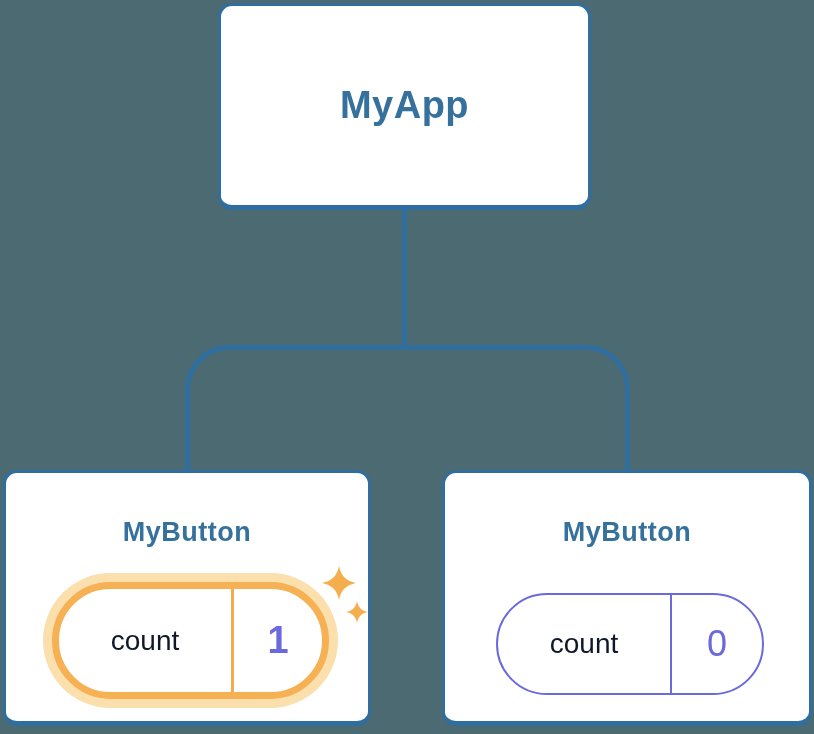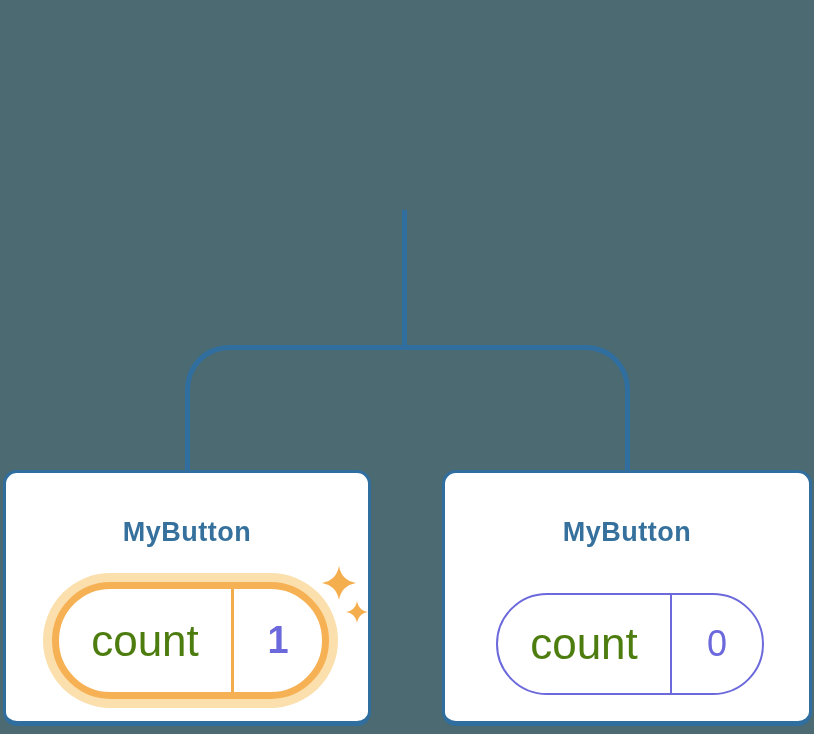--- a/index.html
+++ b/index.html
@@ -75,22 +75,22 @@
   }
   .pill-highlight {
     left: 46px; top: 109px;
     width: 277px; height: 117px;
     border: 7px solid #F6B155;
     box-shadow: 0 0 0 9px #FBDFAC;
   }
   .pill-key {
     flex: 1;
     display: flex; align-items: center; justify-content: center;
-    color: #4d7c0f;
-    font-size: 44px;
+    color: #0f172a;
+    font-size: 28px;
   }
   .pill-divider { width: 0; }
   .pill-plain     .pill-divider { border-left: 2px solid #6B69DC; }
   .pill-highlight .pill-divider { border-left: 3px solid #F2AC4E; }
   .pill-value {
     display: flex; align-items: center; justify-content: center;
     color: #6B69DC;
     font-size: 36px;
   }
   .pill-plain     .pill-value { width: 90px; }
@@ -99,20 +99,23 @@
   
   .sparkle { position: absolute; }
   .sparkle-large { left: 316px; top: 93px;  width: 34px; height: 34px; }
   .sparkle-small { left: 340px; top: 128px; width: 22px; height: 22px; }
 </style>
 </head>
 <body>
 
 <div class="canvas">
 
+  <div class="node node-root">
+    <span class="node-title">MyApp</span>
+  </div>
 
   <div class="stem"></div>
   <div class="bracket"></div>
 
   <div class="node node-child-left">
     <span class="node-title child-title">MyButton</span>
 
     <div class="pill pill-highlight">
       <span class="pill-key">count</span>
       <span class="pill-divider"></span>

